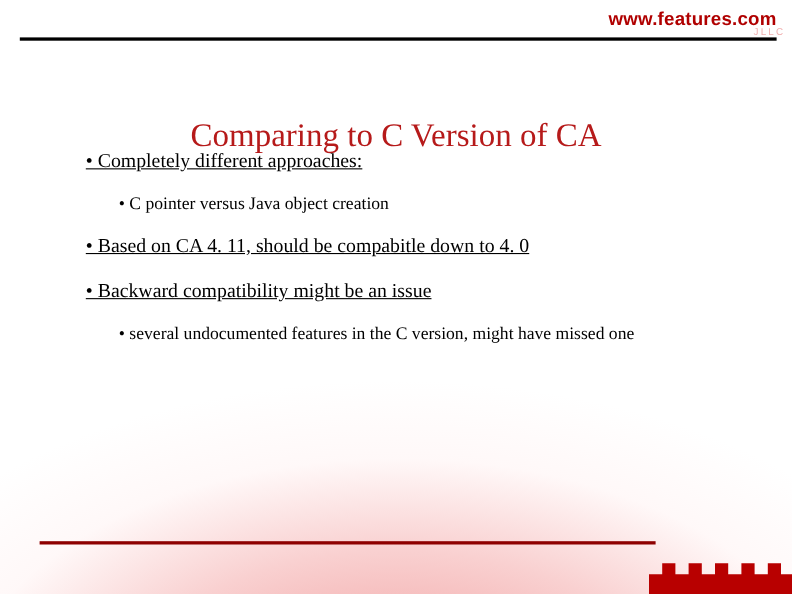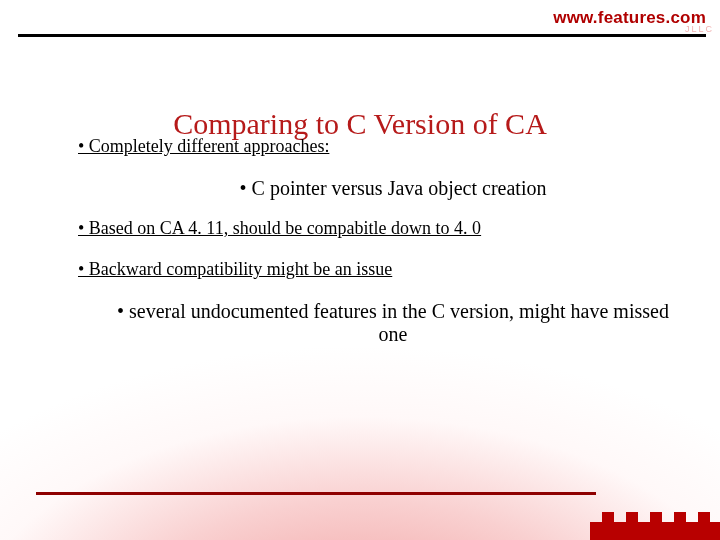--- a/index.html
+++ b/index.html
@@ -8,21 +8,21 @@
     position:absolute;left:0;top:0;width:720px;height:540px;
     background:radial-gradient(ellipse 720px 420px at 50% 120%, rgba(220,20,20,0.45) 0%, rgba(235,100,100,0.30) 35%, rgba(255,200,200,0.12) 55%, rgba(255,255,255,0) 72%);
     pointer-events:none;
   }
   .hdr{position:absolute;top:8px;right:14px;font:bold 17px Arial,sans-serif;color:#b00000;letter-spacing:0.2px;}
   .jlc{position:absolute;top:24px;right:6px;font:9px Arial,sans-serif;color:#f0b0b0;letter-spacing:2px;}
   .rule-top{position:absolute;top:34px;left:18px;right:14px;height:3px;background:#000;}
   .title{position:absolute;top:62px;left:0;width:720px;text-align:center;font:400 30px "Times New Roman",serif;color:#b61a1a;margin-top:45px;}
   .body{position:absolute;top:136px;left:78px;width:600px;font:400 18px "Times New Roman",serif;color:#000;}
   .lvl1{margin:0 0 20px 0;text-decoration:underline;}
-  .lvl2{margin:0 0 18px 30px;font-size:20px;text-align:center;}
+  .lvl2{margin:0 0 18px 30px;font-size:16px;}
   .rule-bot{position:absolute;left:36px;bottom:45px;width:560px;height:3px;background:#8e0000;}
   .castle-wrap{position:absolute;right:0;bottom:0;width:130px;height:46px;}
   .castle-wrap svg{display:block;}
 </style>
 </head>
 <body>
 
 <div class="slide">
 
   <div class="grad"></div>

